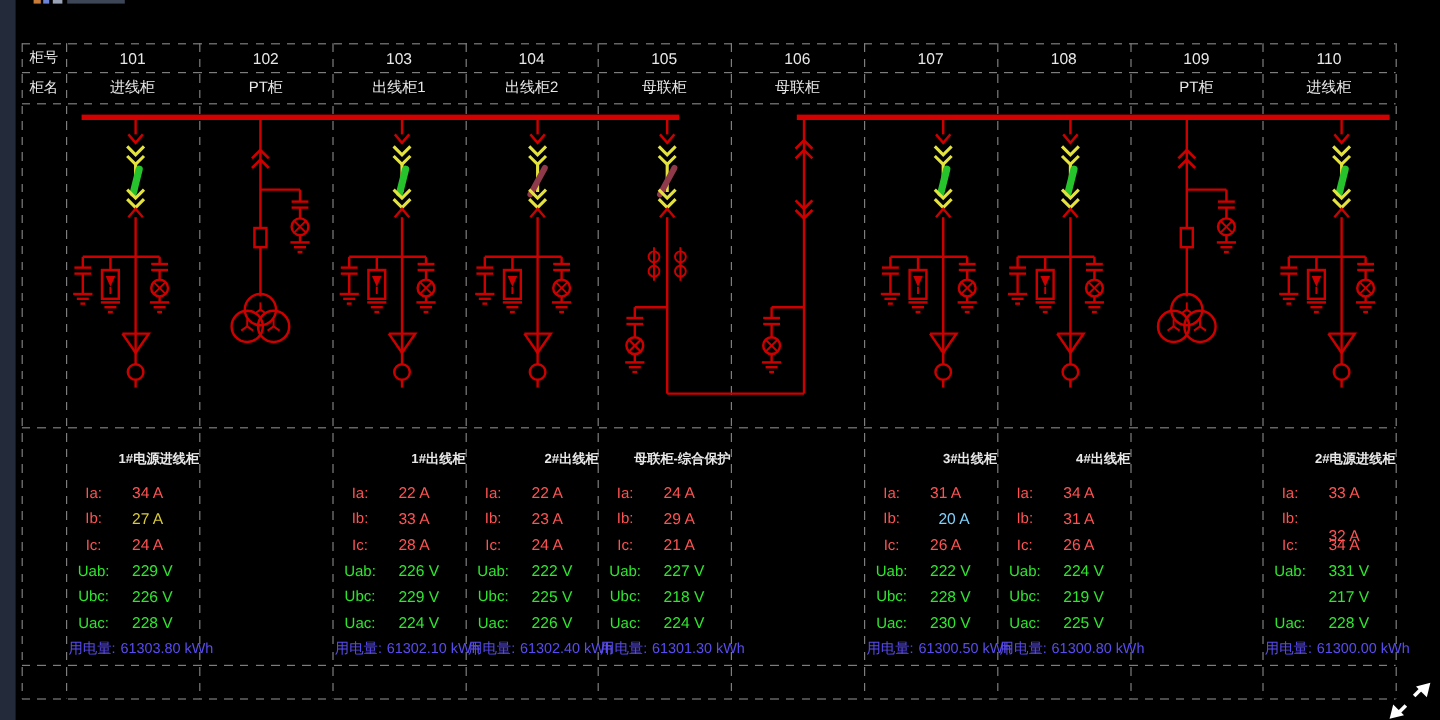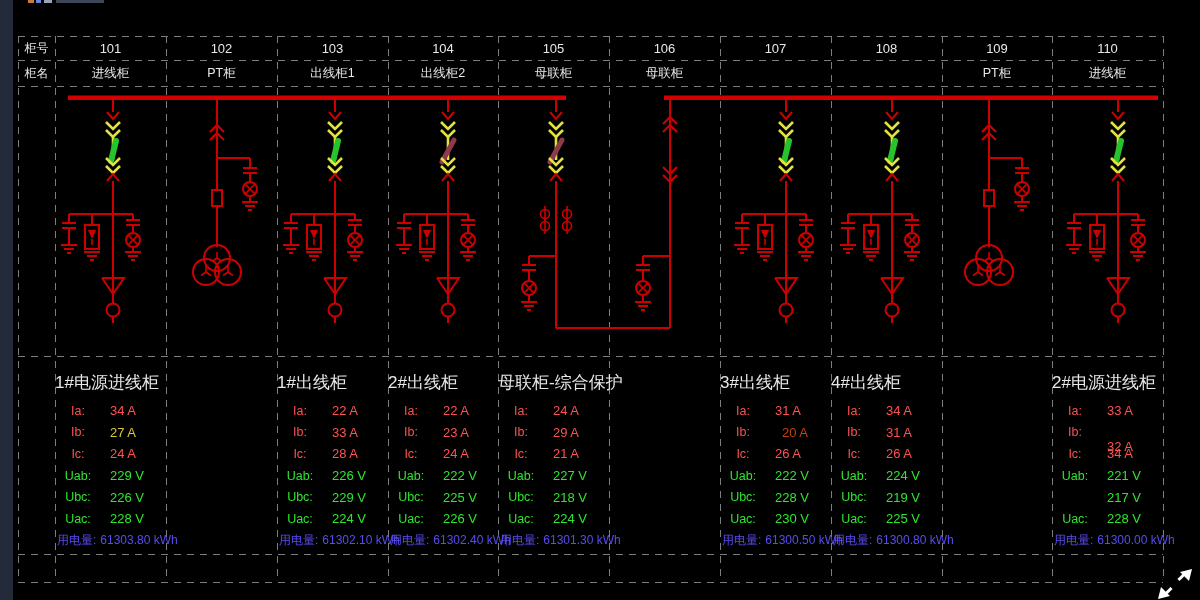--- a/index.html
+++ b/index.html
@@ -11,22 +11,22 @@
       background:repeating-linear-gradient(to bottom,var(--grid,#7d7d7d) 0 7px,transparent 7px 13px);}
   .hl{position:absolute;left:18px;width:1145px;height:1px;
       background:repeating-linear-gradient(to right,var(--grid,#7d7d7d) 0 7px,transparent 7px 13px);}
   .cell{position:absolute;color:var(--white,#e8e8e8);display:flex;align-items:center;justify-content:center;
         white-space:nowrap;}
   .cell.r1{top:36px;height:24px;font-size:13px;}
   .cell.r2{top:60px;height:26px;font-size:12.5px;}
   .cell.rowhdr{left:18px;width:37px;font-size:12px;}
   #diagram{position:absolute;left:0;top:0;pointer-events:none;}
   .panel{position:absolute;top:358px;width:111px;height:196px;}
-  .p-title{color:var(--white,#e8e8e8);font-size:17px;text-align:left;margin:14px 0 6px;height:22px;
-           line-height:22px;white-space:nowrap;}
+  .p-title{color:var(--white,#e8e8e8);font-size:11px;text-align:right;margin:14px 0 6px;height:22px;
+           line-height:22px;white-space:nowrap;font-weight:bold;}
   .p-row{display:flex;height:21.6px;align-items:center;font-size:12.5px;}
   .p-label{width:46px;text-align:center;white-space:pre;}
   .p-val{margin-left:9px;font-size:13px;white-space:nowrap;}
   .p-energy{margin-top:2px;font-size:12px;white-space:nowrap;padding-left:2px;color:var(--blue,#5a4cf0);}
   .p-eval{margin-left:4px;}
   #cursor{position:absolute;left:1150px;top:562px;}
 </style>
 </head>
 <body>
 
@@ -564,21 +564,21 @@
   </div>
 
   <div class="panel" style="left:720px">
     <div class="p-title">3#出线柜</div>
     <div class="p-row">
         <span class="p-label" style="color: rgb(255, 82, 82);">Ia:</span>
         <span class="p-val" style="color: rgb(255, 82, 82);">31 A</span>
       </div>
     <div class="p-row">
         <span class="p-label" style="color: rgb(255, 82, 82);">Ib:</span>
-        <span class="p-val" style="color: #c2410c; margin-left: 16px;">20 A</span>
+        <span class="p-val" style="color: #7dd3fc; margin-left: 16px;">20 A</span>
       </div>
     <div class="p-row">
         <span class="p-label" style="color: rgb(255, 82, 82);">Ic:</span>
         <span class="p-val" style="color: rgb(255, 82, 82);">26 A</span>
       </div>
     <div class="p-row">
         <span class="p-label" style="color: rgb(47, 230, 47);">Uab:</span>
         <span class="p-val" style="color: rgb(47, 230, 47);">222 V</span>
       </div>
     <div class="p-row">
@@ -630,21 +630,21 @@
     <div class="p-row">
         <span class="p-label" style="color: rgb(255, 82, 82);">Ib:</span>
         <span class="p-val" style="color: rgb(255, 82, 82); margin-top: 29px;">32 A</span>
       </div>
     <div class="p-row">
         <span class="p-label" style="color: rgb(255, 82, 82);">Ic:</span>
         <span class="p-val" style="color: rgb(255, 82, 82);">34 A</span>
       </div>
     <div class="p-row">
         <span class="p-label" style="color: rgb(47, 230, 47);">Uab:</span>
-        <span class="p-val" style="color: rgb(47, 230, 47);">221 V</span>
+        <span class="p-val" style="color: rgb(47, 230, 47);">331 V</span>
       </div>
     <div class="p-row">
         <span class="p-label" style="color: rgb(47, 230, 47);"></span>
         <span class="p-val" style="color: rgb(47, 230, 47);">217 V</span>
       </div>
     <div class="p-row">
         <span class="p-label" style="color: rgb(47, 230, 47);">Uac:</span>
         <span class="p-val" style="color: rgb(47, 230, 47);">228 V</span>
       </div>
     <div class="p-energy"><span>用电量:</span><span class="p-eval">61300.00 kWh</span></div>

